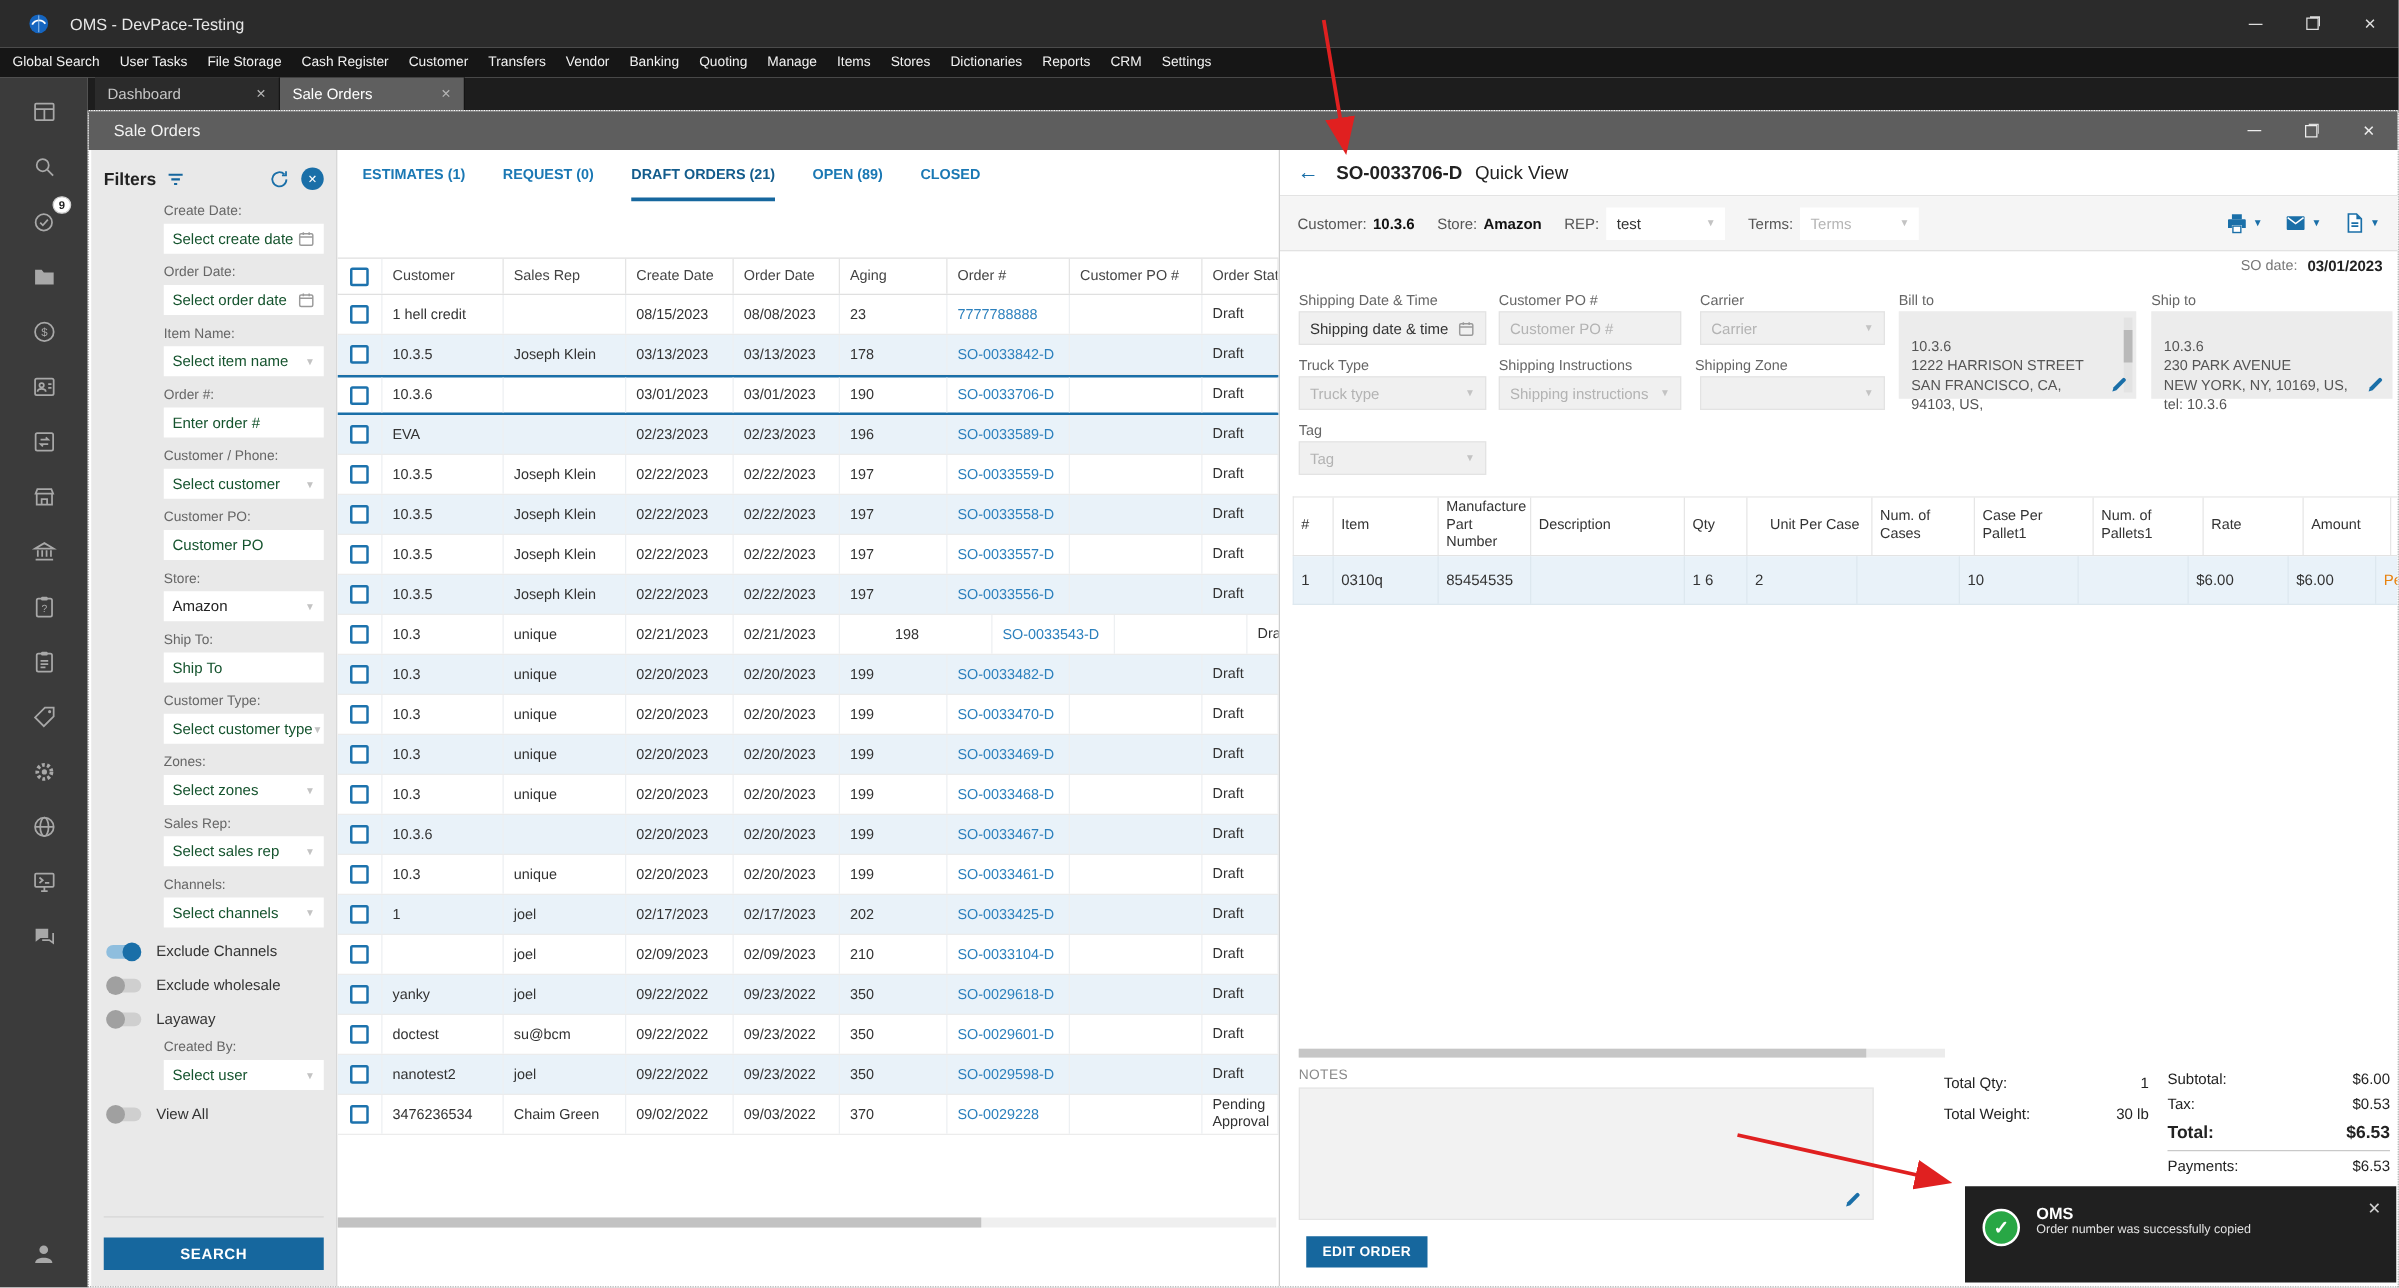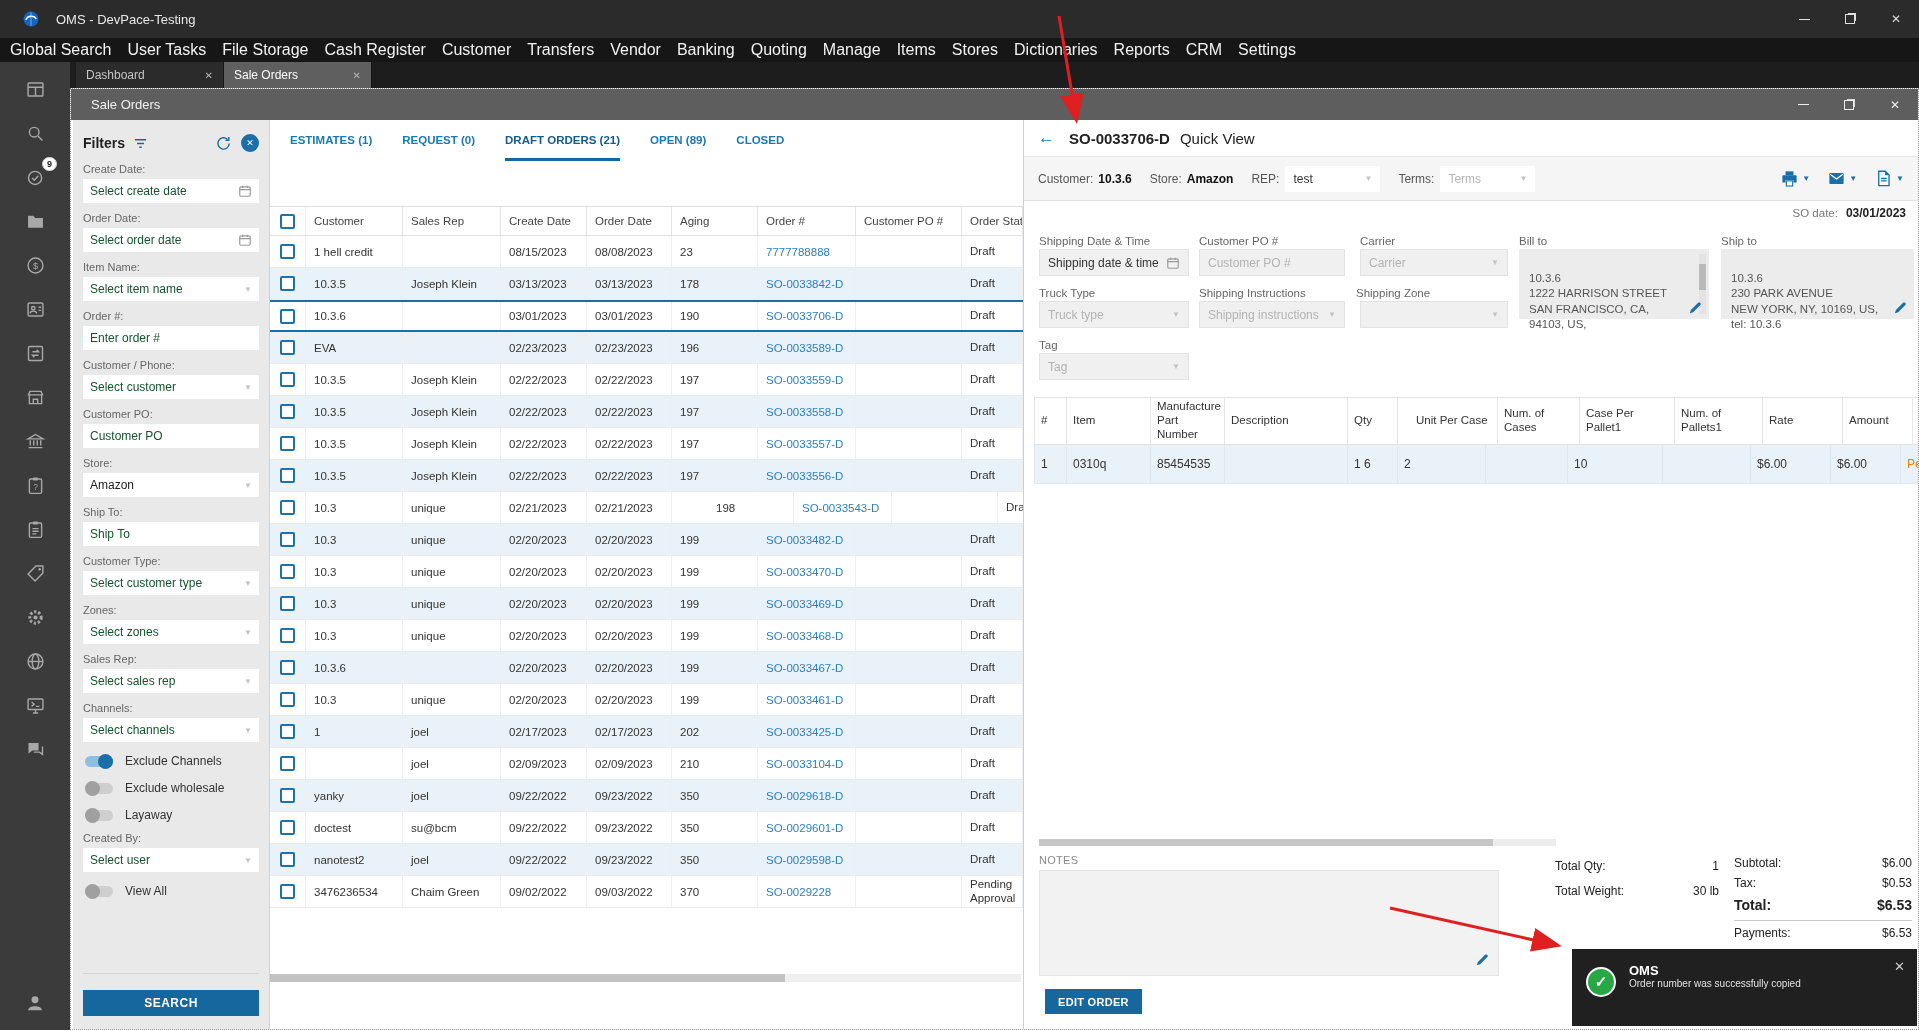--- a/index.html
+++ b/index.html
@@ -9,21 +9,21 @@
 
   
   .titlebar{position:absolute;left:0;top:0;width:100%;height:38px;background:#2b2b2b;display:flex;align-items:center;z-index:2;}
   .app-icon{margin-left:22px;width:18px;height:18px;}
   .title-text{margin-left:16px;color:#e8e8e8;font-size:13px;}
   .win-controls{margin-left:auto;display:flex;height:100%;}
   .wc{width:46px;display:flex;align-items:center;justify-content:center;color:#ddd;font-size:12px;}
   .wc-min-bar{width:11px;height:1px;background:#ddd;display:inline-block;}
   .wc-box{width:10px;height:10px;border:1px solid #ddd;display:inline-block;box-shadow:2px -2px 0 -1px #ddd;}
   .menubar{position:absolute;left:0;top:38px;width:100%;height:24px;background:#161616;display:flex;align-items:center;padding-left:2px;z-index:2;}
-  .menu-item{color:#f2f2f2;font-size:16px;padding:0 8px;line-height:24px;white-space:nowrap;}
+  .menu-item{color:#f2f2f2;font-size:11px;padding:0 8px;line-height:24px;white-space:nowrap;}
 
   
   .sidebar{position:absolute;left:0;top:62px;bottom:0;width:70px;background:#3b3b3b;z-index:1;}
   .side-col{display:flex;flex-direction:column;align-items:center;padding-top:12px;gap:14px;}
   .side-icon{width:30px;height:30px;position:relative;display:flex;align-items:center;justify-content:center;}
   .side-icon svg{width:21px;height:21px;}
   .badge{position:absolute;top:-5px;right:-7px;background:#fff;color:#222;font-size:9px;border-radius:8px;padding:1px 4px;border:1px solid #cfcfcf;font-weight:bold;}
   .expander{position:absolute;left:1px;top:478px;color:#fff;font-size:9px;}
   .user-bottom{position:absolute;left:0;right:0;bottom:16px;display:flex;justify-content:center;}
   .user-bottom svg{width:22px;height:22px;}
@@ -43,21 +43,21 @@
   .win-header .wc-min-bar{background:#eee;}
 
   
   .filters{position:absolute;left:2px;top:31px;bottom:0;width:197px;background:#e9e9e9;border-right:1px solid #d2d2d2;padding:0 10px;}
   .f-header{display:flex;align-items:center;margin-top:12px;height:22px;}
   .f-title{font-size:14px;font-weight:bold;color:#222;margin-right:8px;}
   .f-funnel svg{width:15px;height:15px;display:block;}
   .f-actions{margin-left:auto;display:flex;align-items:center;gap:9px;}
   .f-refresh svg{width:17px;height:17px;display:block;}
   .f-clear{width:18px;height:18px;border-radius:50%;background:#1a6fa8;color:#fff;font-size:9px;display:flex;align-items:center;justify-content:center;}
-  .f-field{margin-top:9px;}
+  .f-field{margin-top:9px;margin-left:48px;}
   .f-label{font-size:11px;color:#666;}
   .f-input{margin-top:4px;height:24px;background:#fff;display:flex;align-items:center;padding:0 7px;}
   .f-ph{color:#14532d;font-size:12px;white-space:nowrap;}
   .f-val{color:#222;font-size:12px;}
   .f-input .cal{margin-left:auto;width:14px;height:14px;flex:none;}
   .f-input .caret{margin-left:auto;color:#c3c3c3;font-size:8px;}
   .toggle{display:flex;align-items:center;gap:12px;margin:11px 0 0 2px;height:16px;}
   .tg-track{width:28px;height:11px;border-radius:6px;background:#cfcfcf;position:relative;flex:none;}
   .tg-knob{width:15px;height:15px;border-radius:50%;background:#a0a0a0;position:absolute;top:-2px;left:0;}
   .toggle.on .tg-track{background:#8fbede;}

